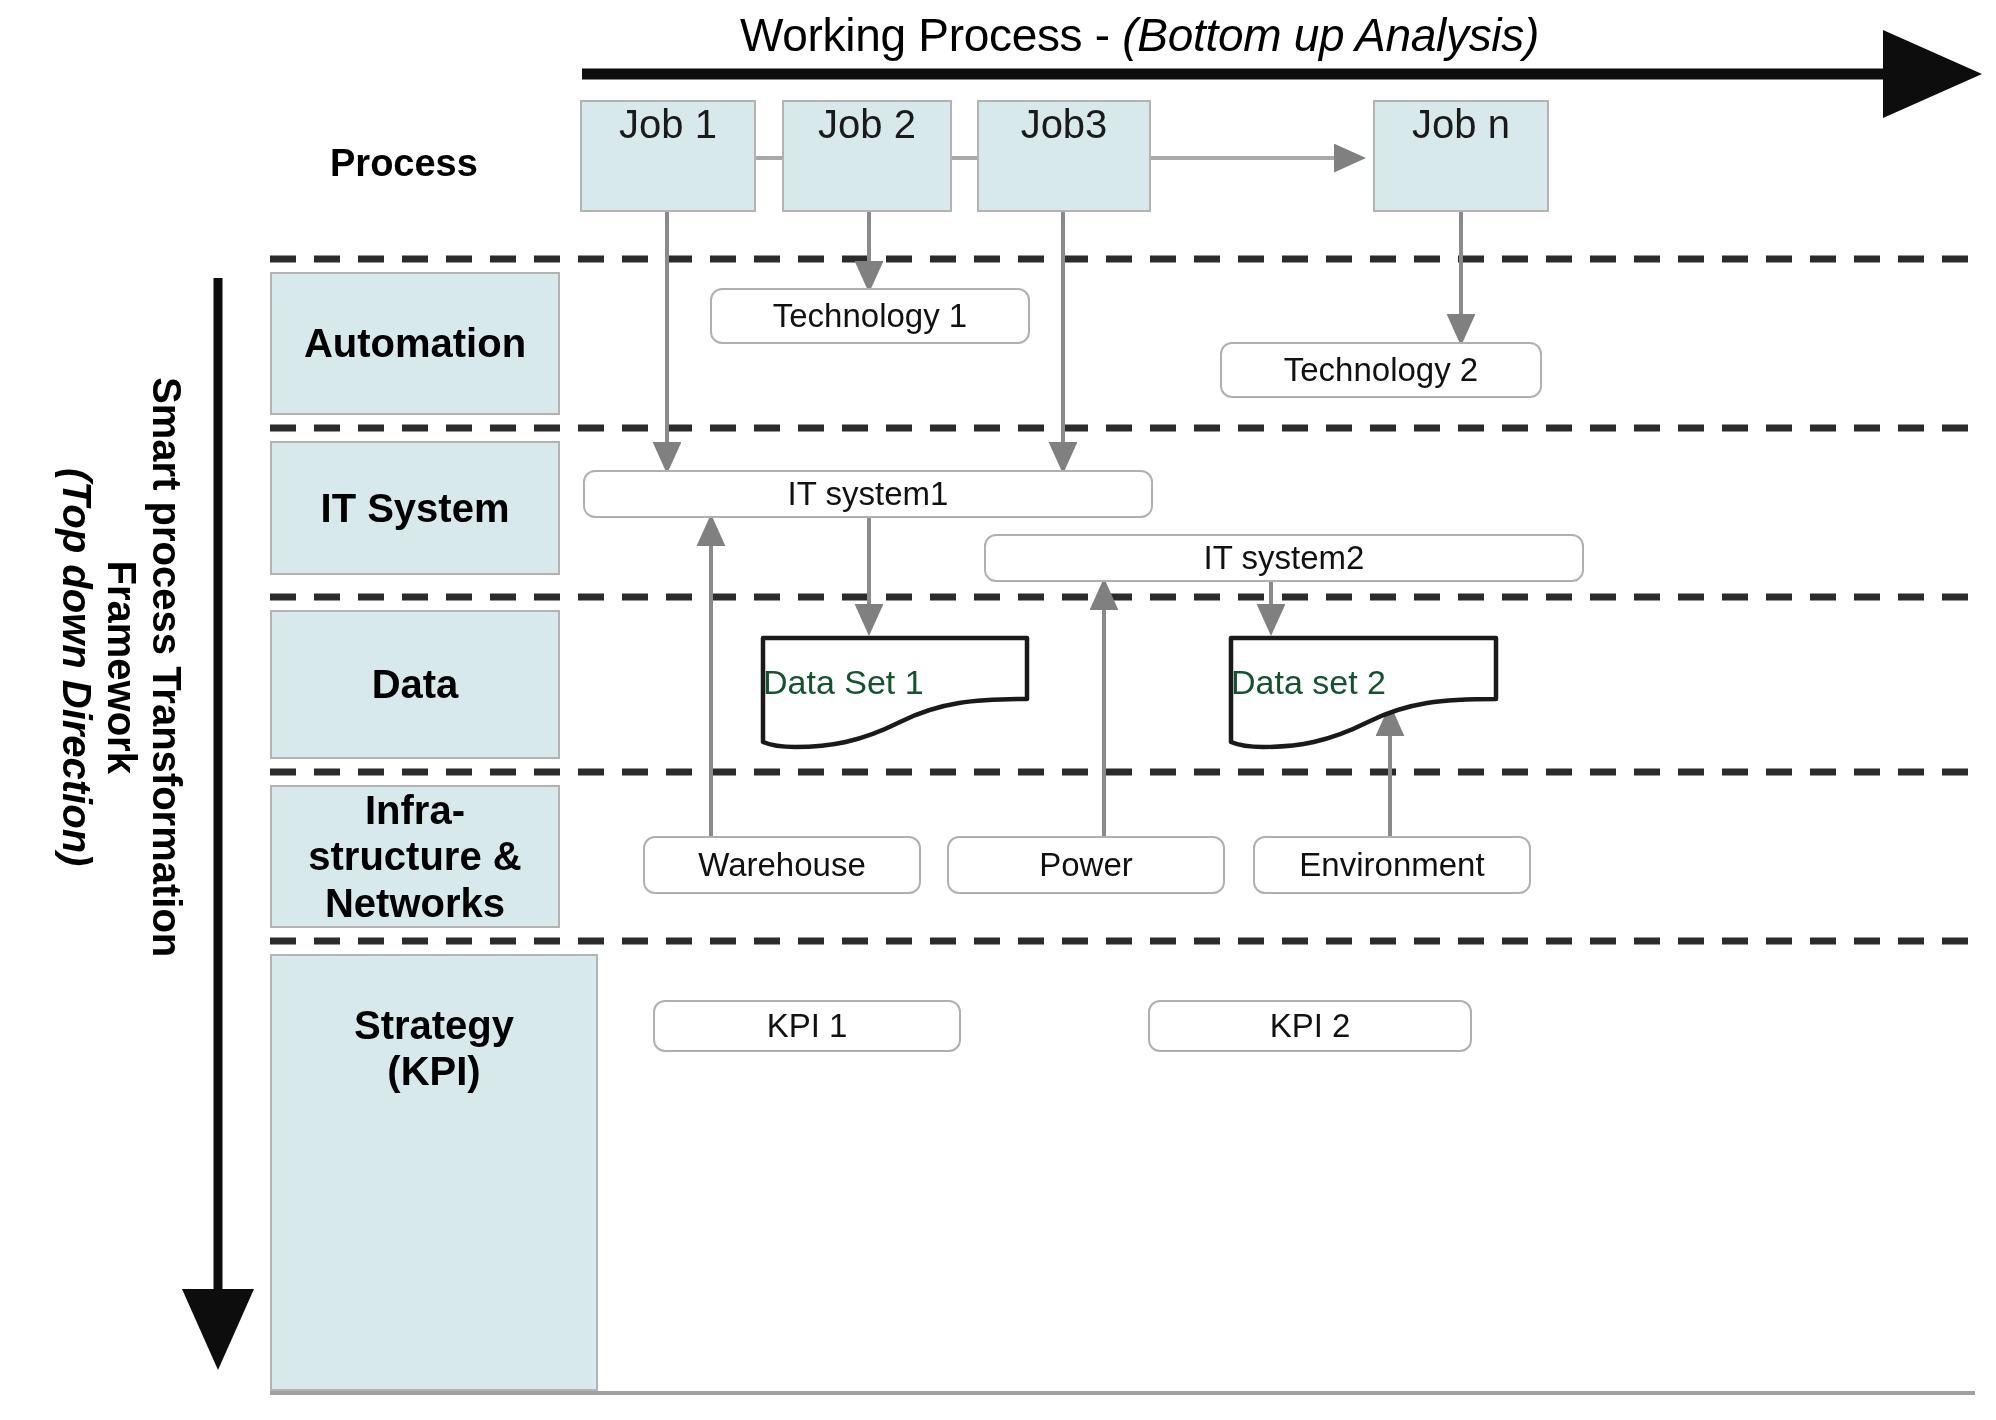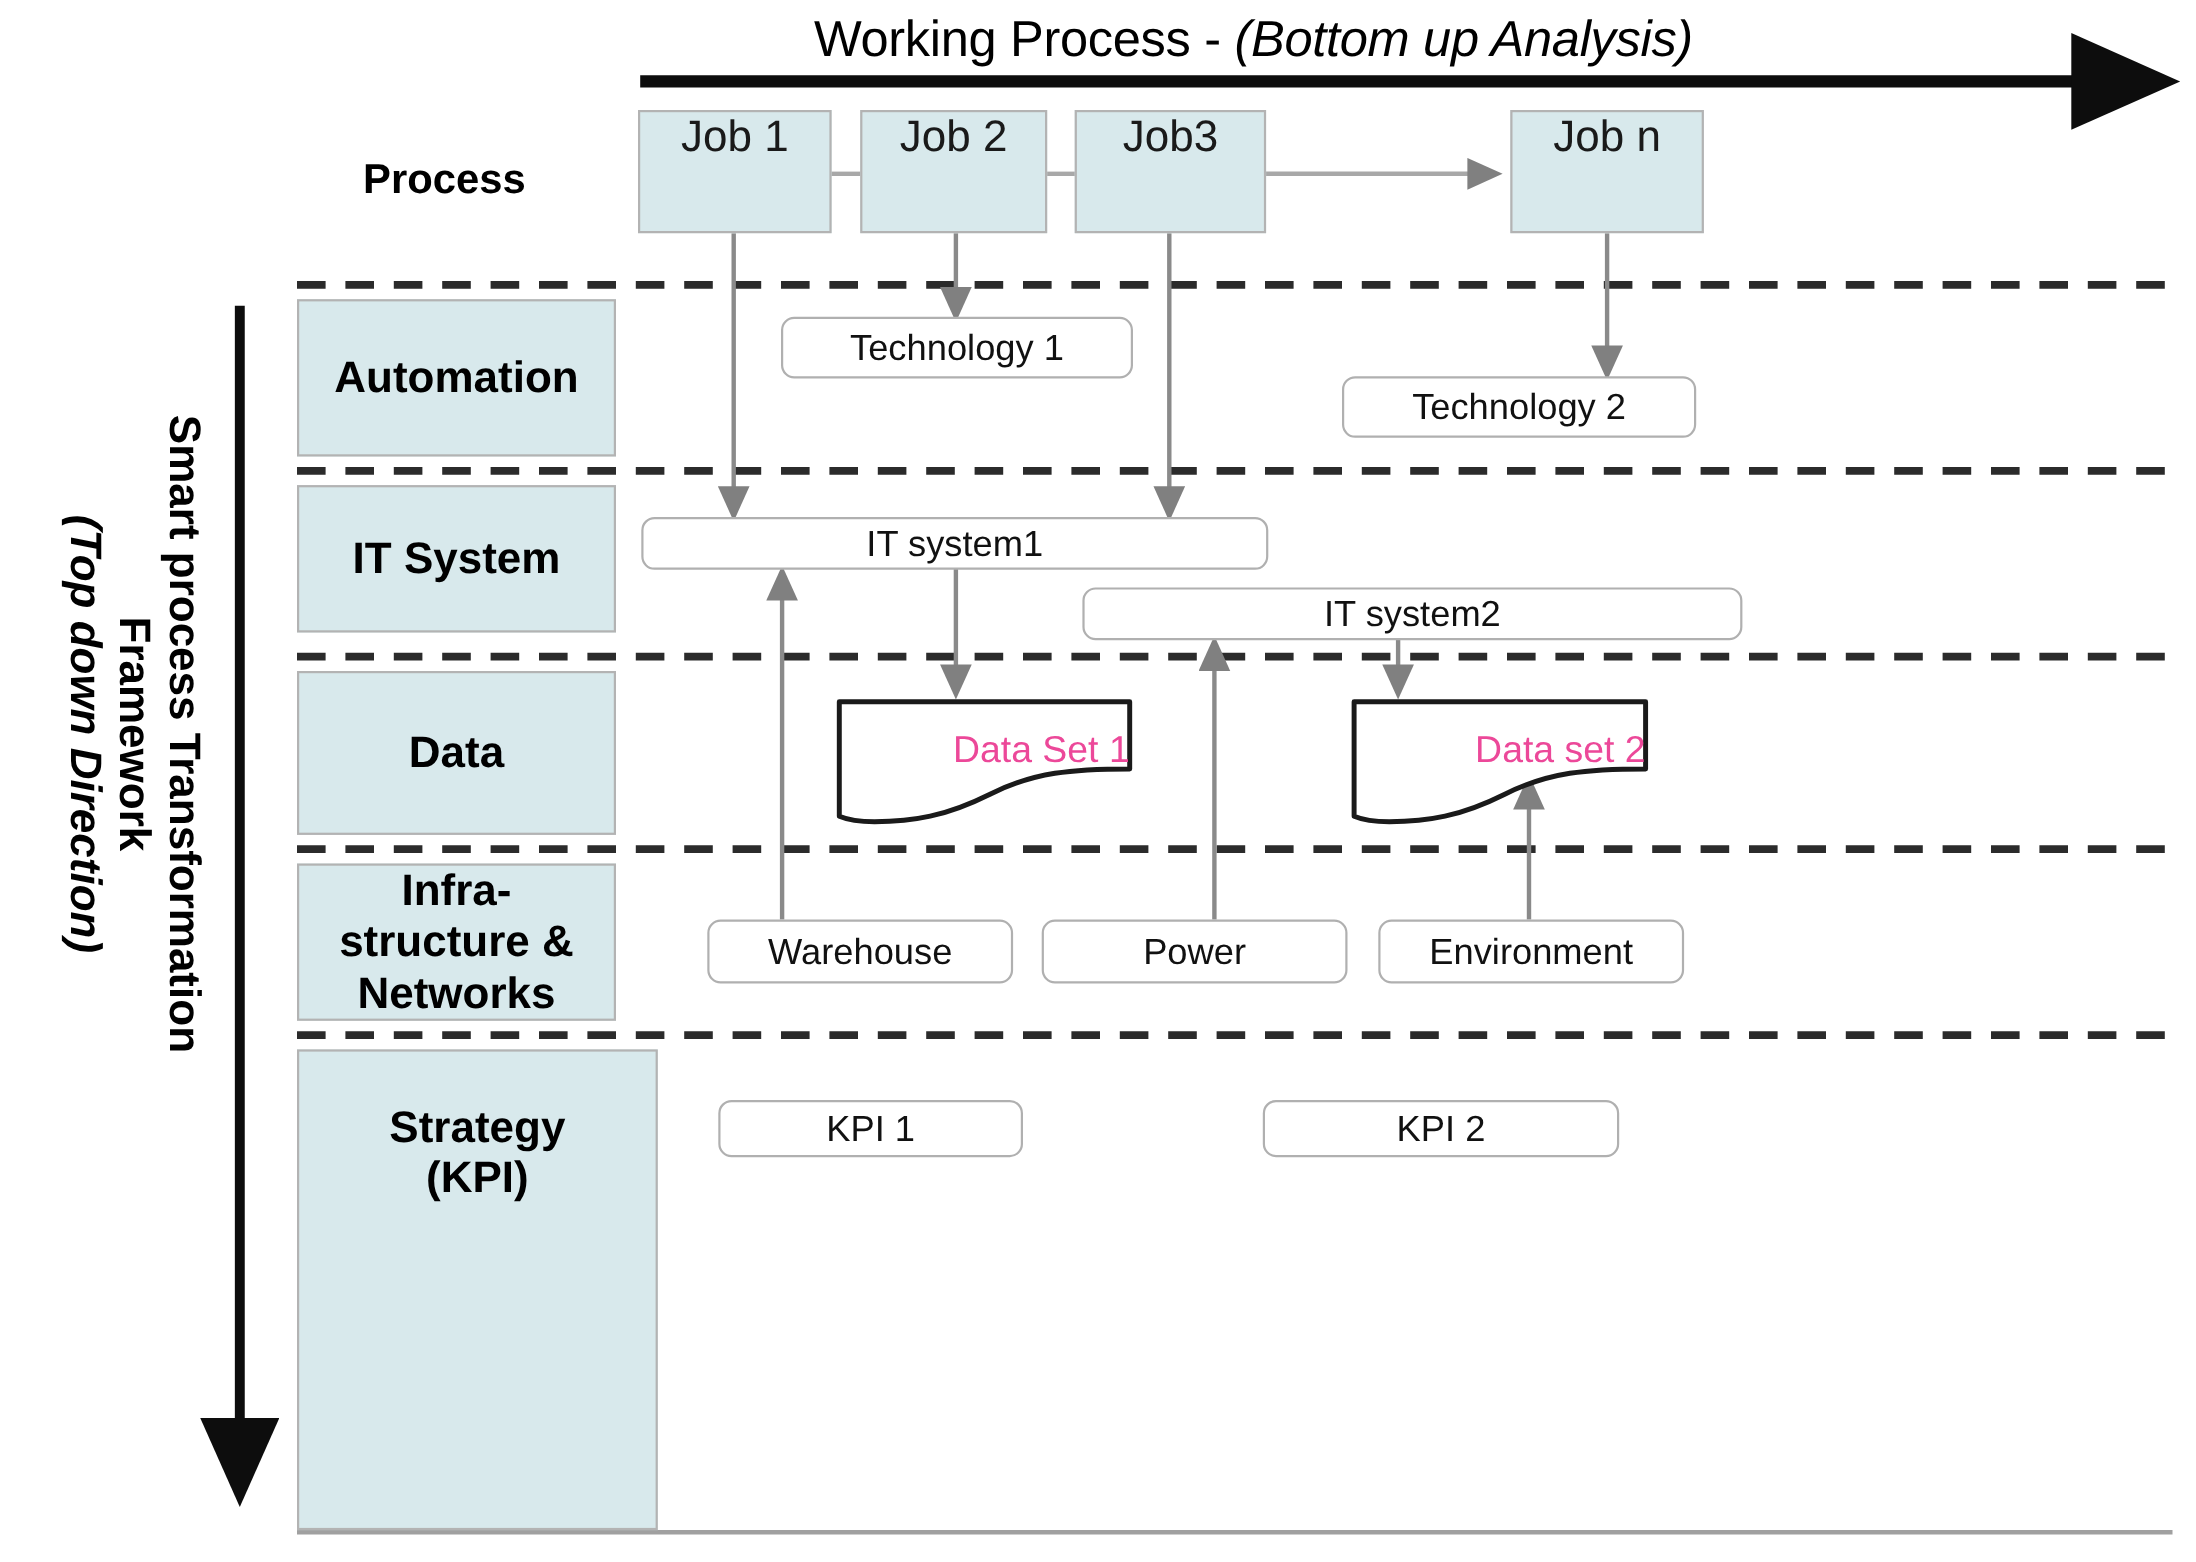--- a/index.html
+++ b/index.html
@@ -90,22 +90,22 @@
   #process-label {
     left: 330px;
     top: 142px;
     font-size: 38px;
     font-weight: bold;
   }
 
   
   .dataset-label {
     font-size: 34px;
-    color: #ec4899;
-    text-align: right;
+    color: #14532d;
+    text-align: left;
     white-space: nowrap;
   }
 
   svg { overflow: visible; }
 </style>
 </head>
 <body>
 
 <div id="canvas">
 
@@ -247,21 +247,21 @@
   </div>
 
   <div class="abs capsule" style="left:947px; top:836px; width:278px; height:58px;">
     <span>Power</span>
   </div>
 
   <div class="abs capsule" style="left:1253px; top:836px; width:278px; height:58px;">
     <span>Environment</span>
   </div>
 
-  <div class="abs capsule" style="left:653px; top:1000px; width:277px; height:52px;">
+  <div class="abs capsule" style="left:653px; top:1000px; width:308px; height:52px;">
     <span>KPI 1</span>
   </div>
 
   <div class="abs capsule" style="left:1148px; top:1000px; width:324px; height:52px;">
     <span>KPI 2</span>
   </div>
 
 </div>
 
 </body></html>

